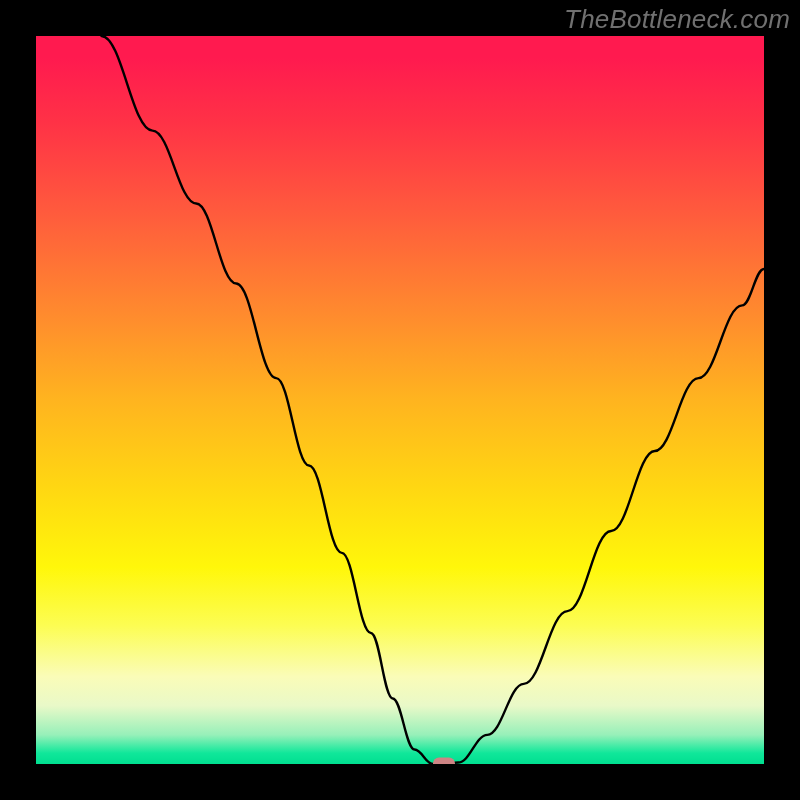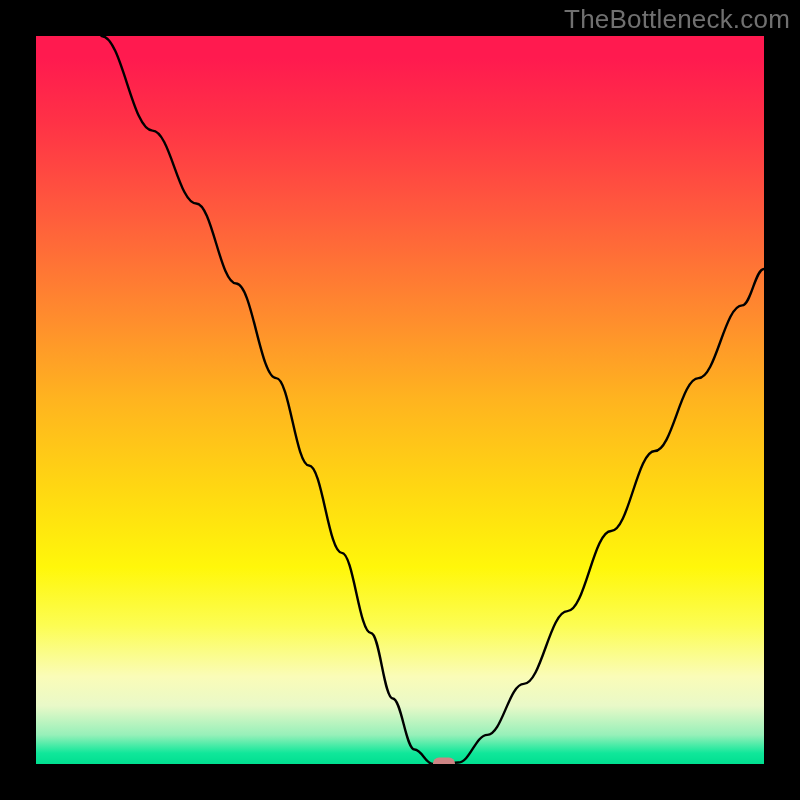--- a/index.html
+++ b/index.html
@@ -8,20 +8,21 @@
     width: 800px;
     height: 800px;
     background: #000;
     overflow: hidden;
   }
   .frame {
     position: relative;
     width: 800px;
     height: 800px;
     background: #000;
+    font-style: italic;
   }
   .watermark {
     position: absolute;
     top: 4px;
     right: 10px;
     font-family: Arial, Helvetica, sans-serif;
     font-size: 26px;
     font-weight: 500;
     color: #707070;
     letter-spacing: 0.2px;

